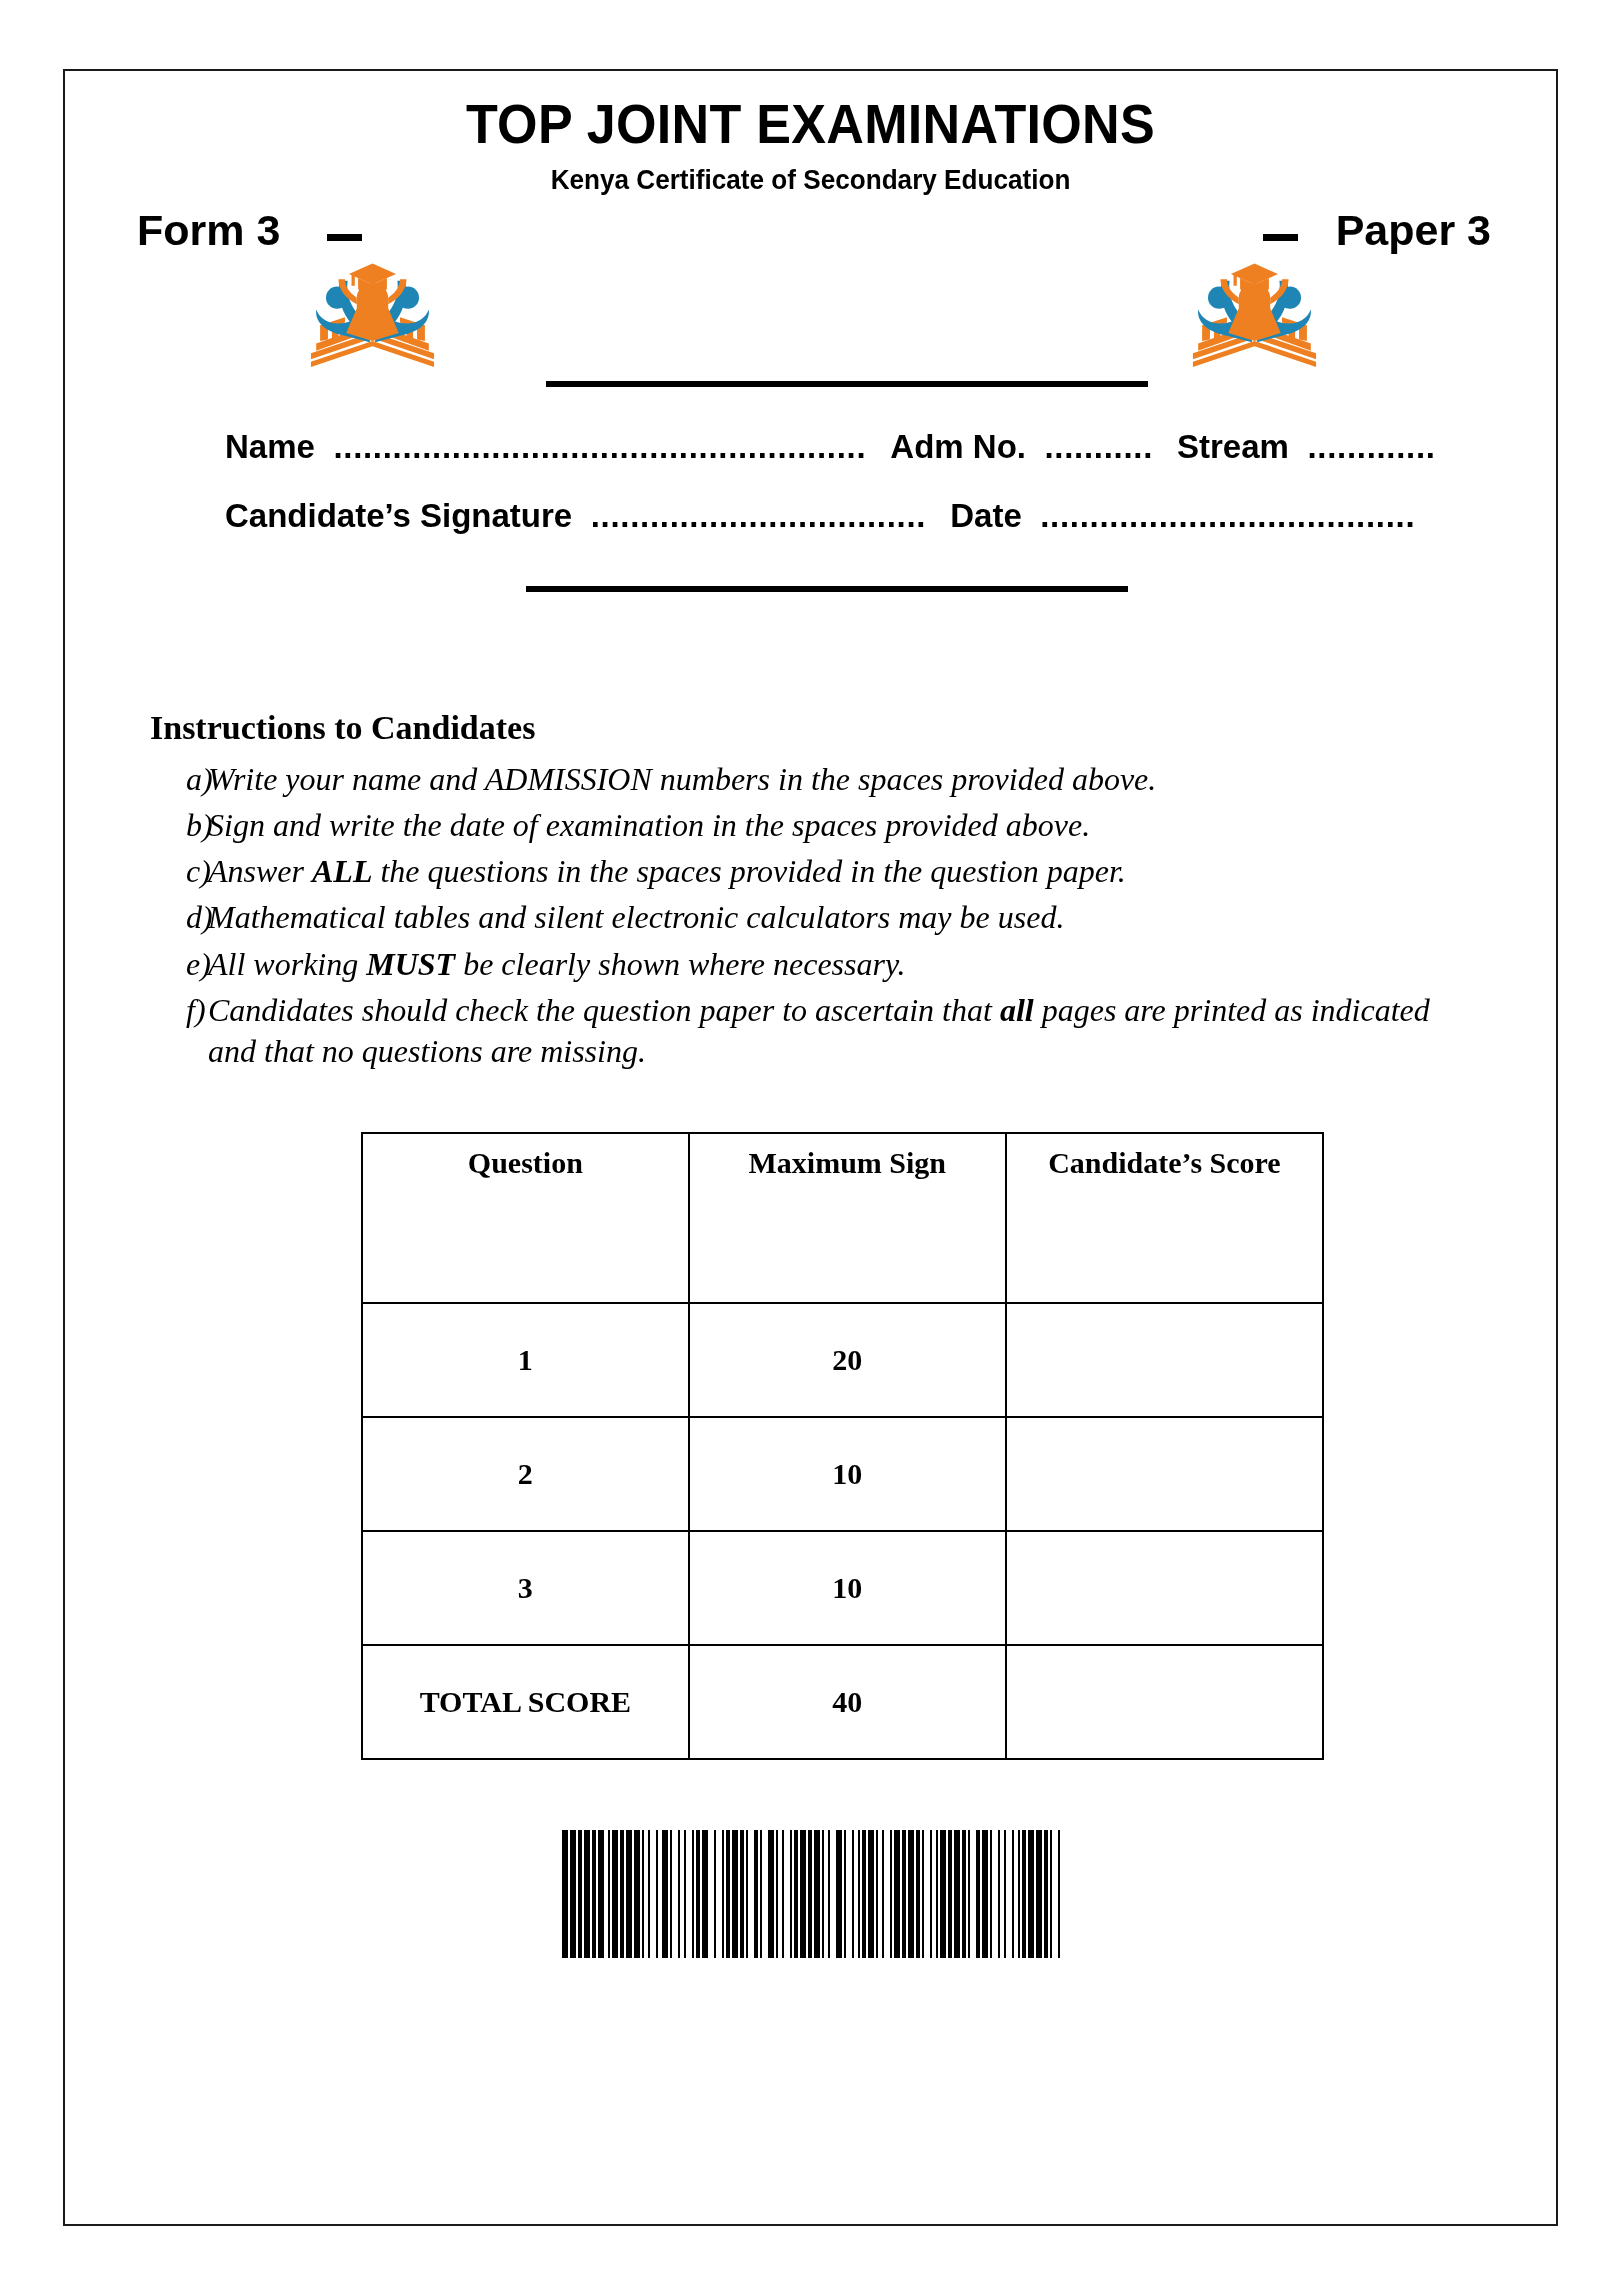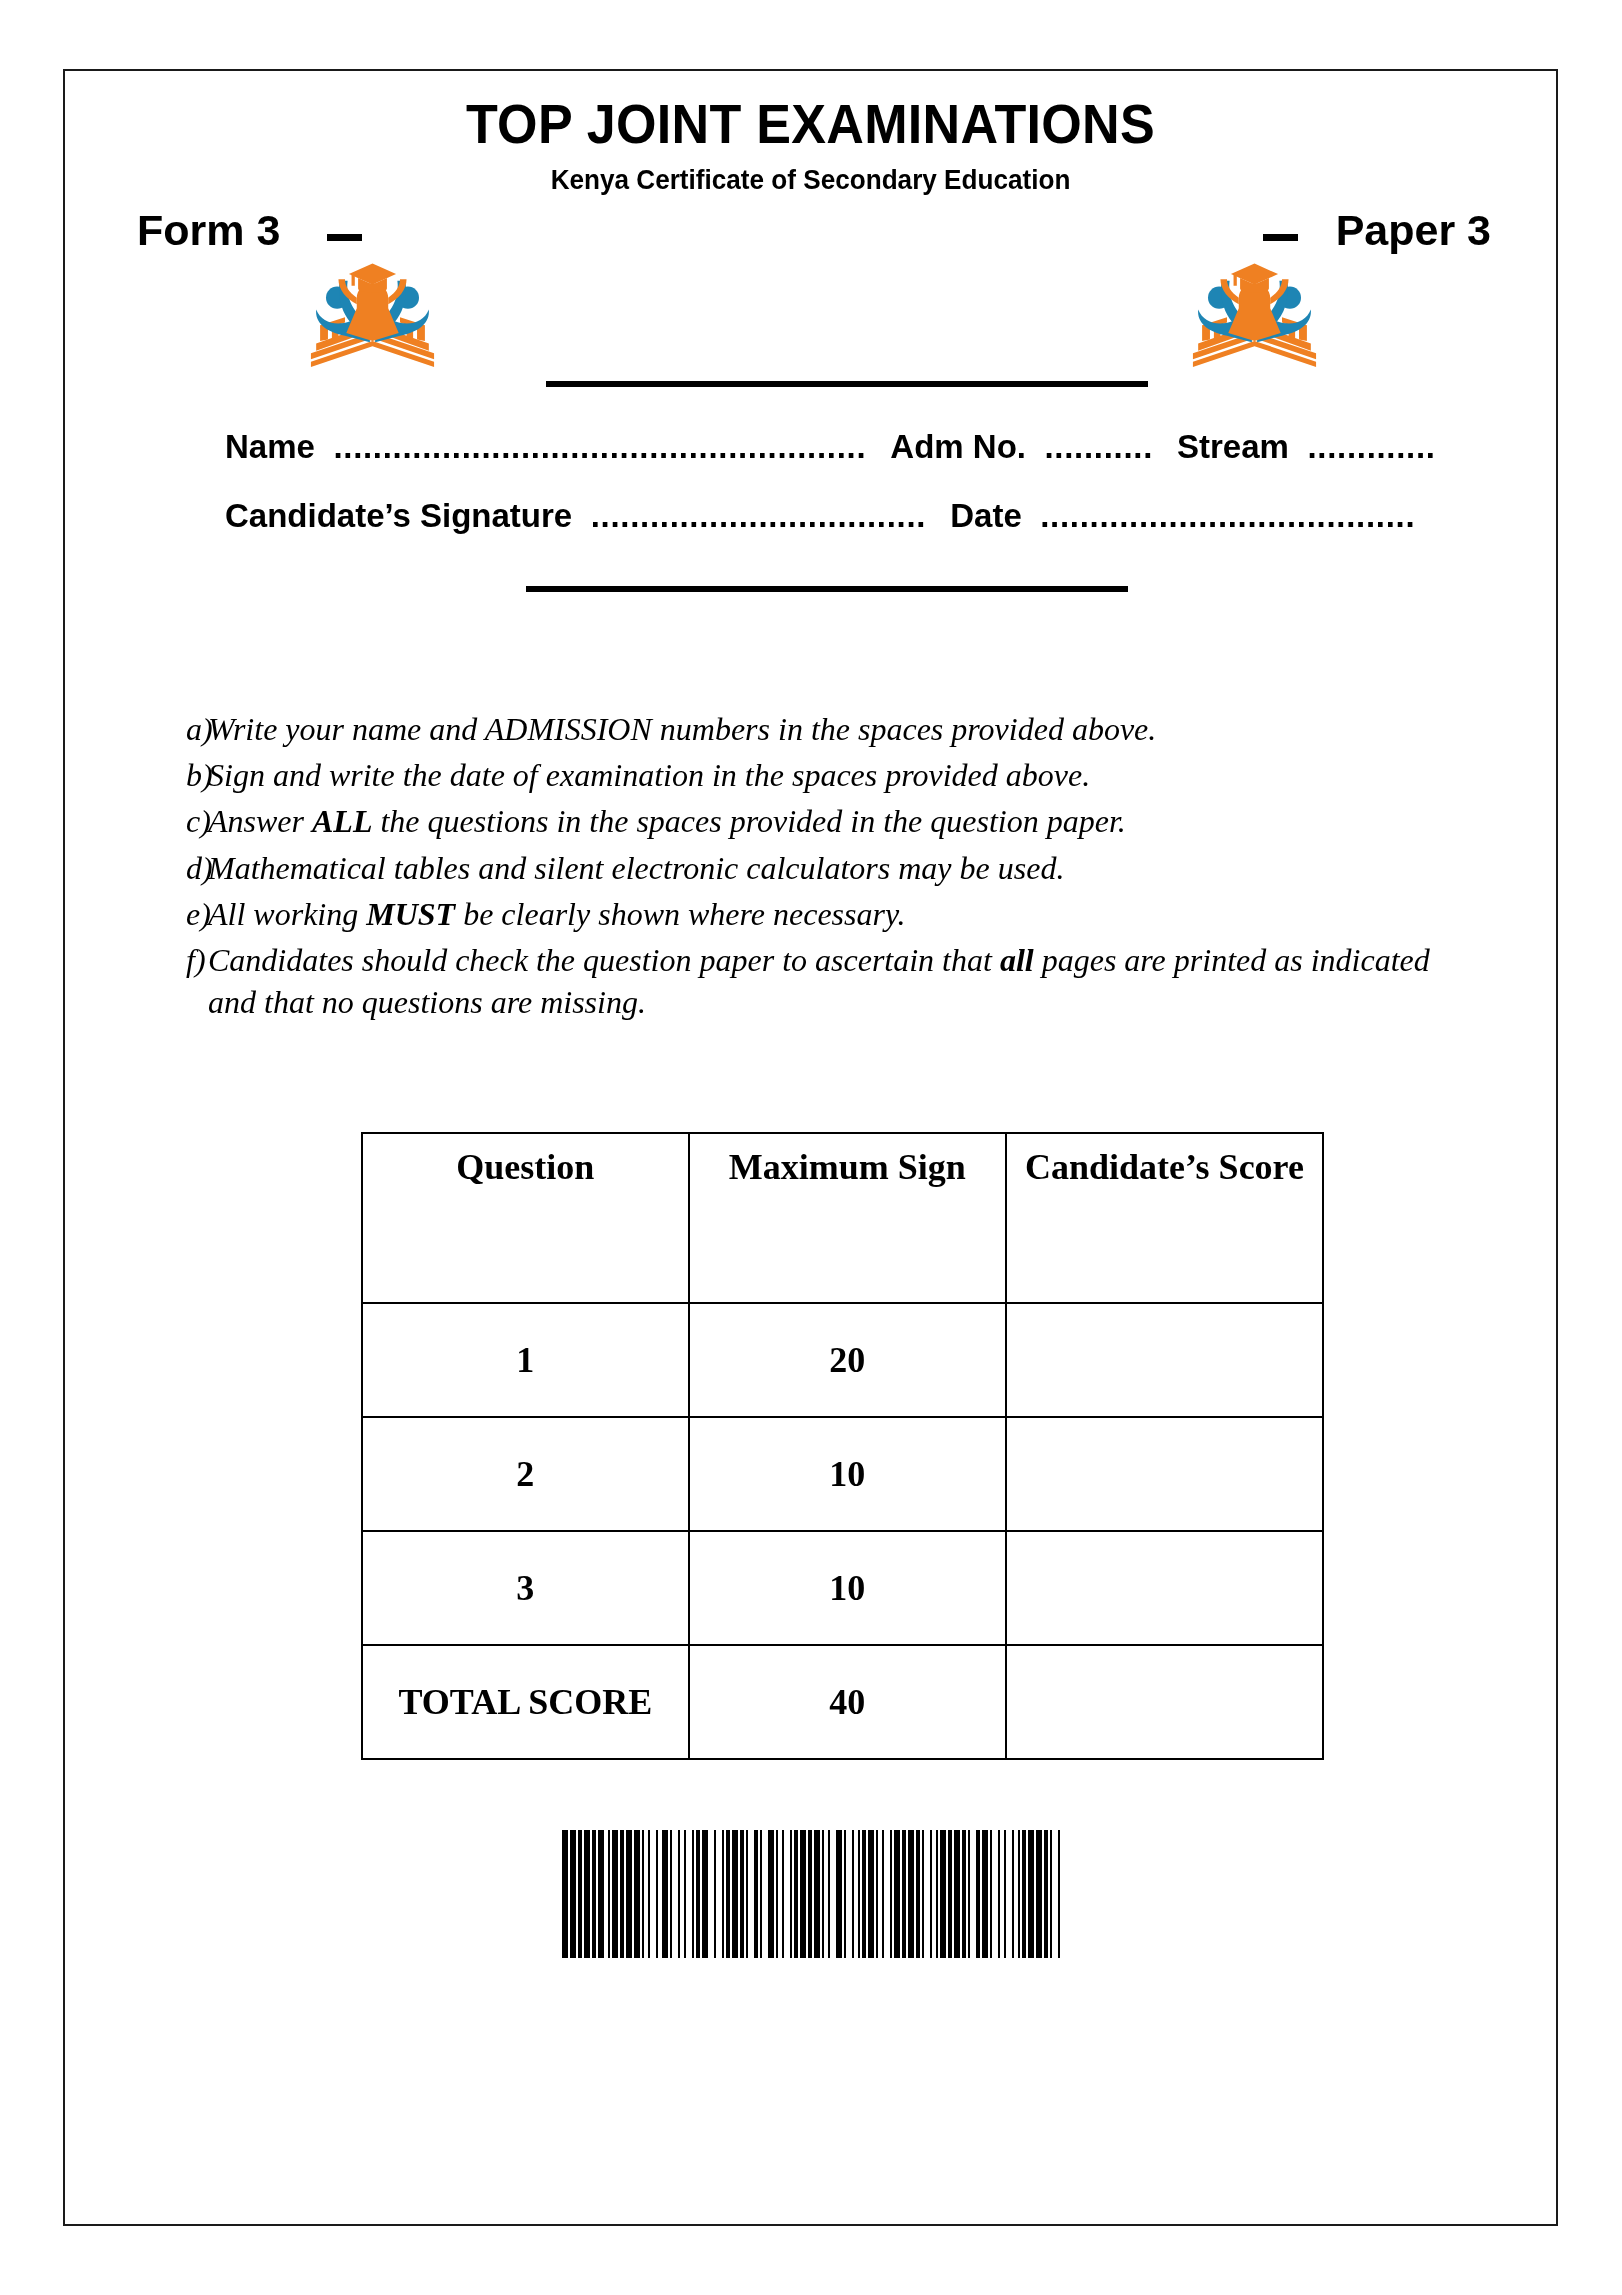--- a/index.html
+++ b/index.html
@@ -201,21 +201,21 @@
     left: 296px;
     top: 1061px;
     width: 963px;
     border-collapse: collapse;
     font-family: "Liberation Serif", serif;
   }
   #score-table th,
   #score-table td {
     border: 2px solid #000;
     text-align: center;
-    font-size: 36px;
+    font-size: 30px;
     font-weight: 700;
   }
   #score-table th { height: 82px; vertical-align: top; padding-top: 11.8px; }
   #score-table thead tr { height: 170px; }
   #score-table tbody td { height: 110px; }
   #score-table col.c1 { width: 34%; }
   #score-table col.c2 { width: 33%; }
   #score-table col.c3 { width: 33%; }
 
   
@@ -344,20 +344,21 @@
       <div class="cand-row">
         <span class="cand-label">Candidate’s Signature</span>
         <span class="dots">..................................</span>
         <span class="gapx"></span>
         <span class="cand-label">Date</span>
         <span class="dots">......................................</span>
       </div>
     </div>
 
     <div id="instructions-block">
+      <div id="instructions-title">Instructions to Candidates</div>
       <ul id="instructions-list">
           <li>
             <span class="ins-marker">a)</span>
             <span class="ins-text"><span>Write your name and ADMISSION numbers in the spaces provided above.</span></span>
           </li>
           <li>
             <span class="ins-marker">b)</span>
             <span class="ins-text"><span>Sign and write the date of examination in the spaces provided above.</span></span>
           </li>
           <li>

